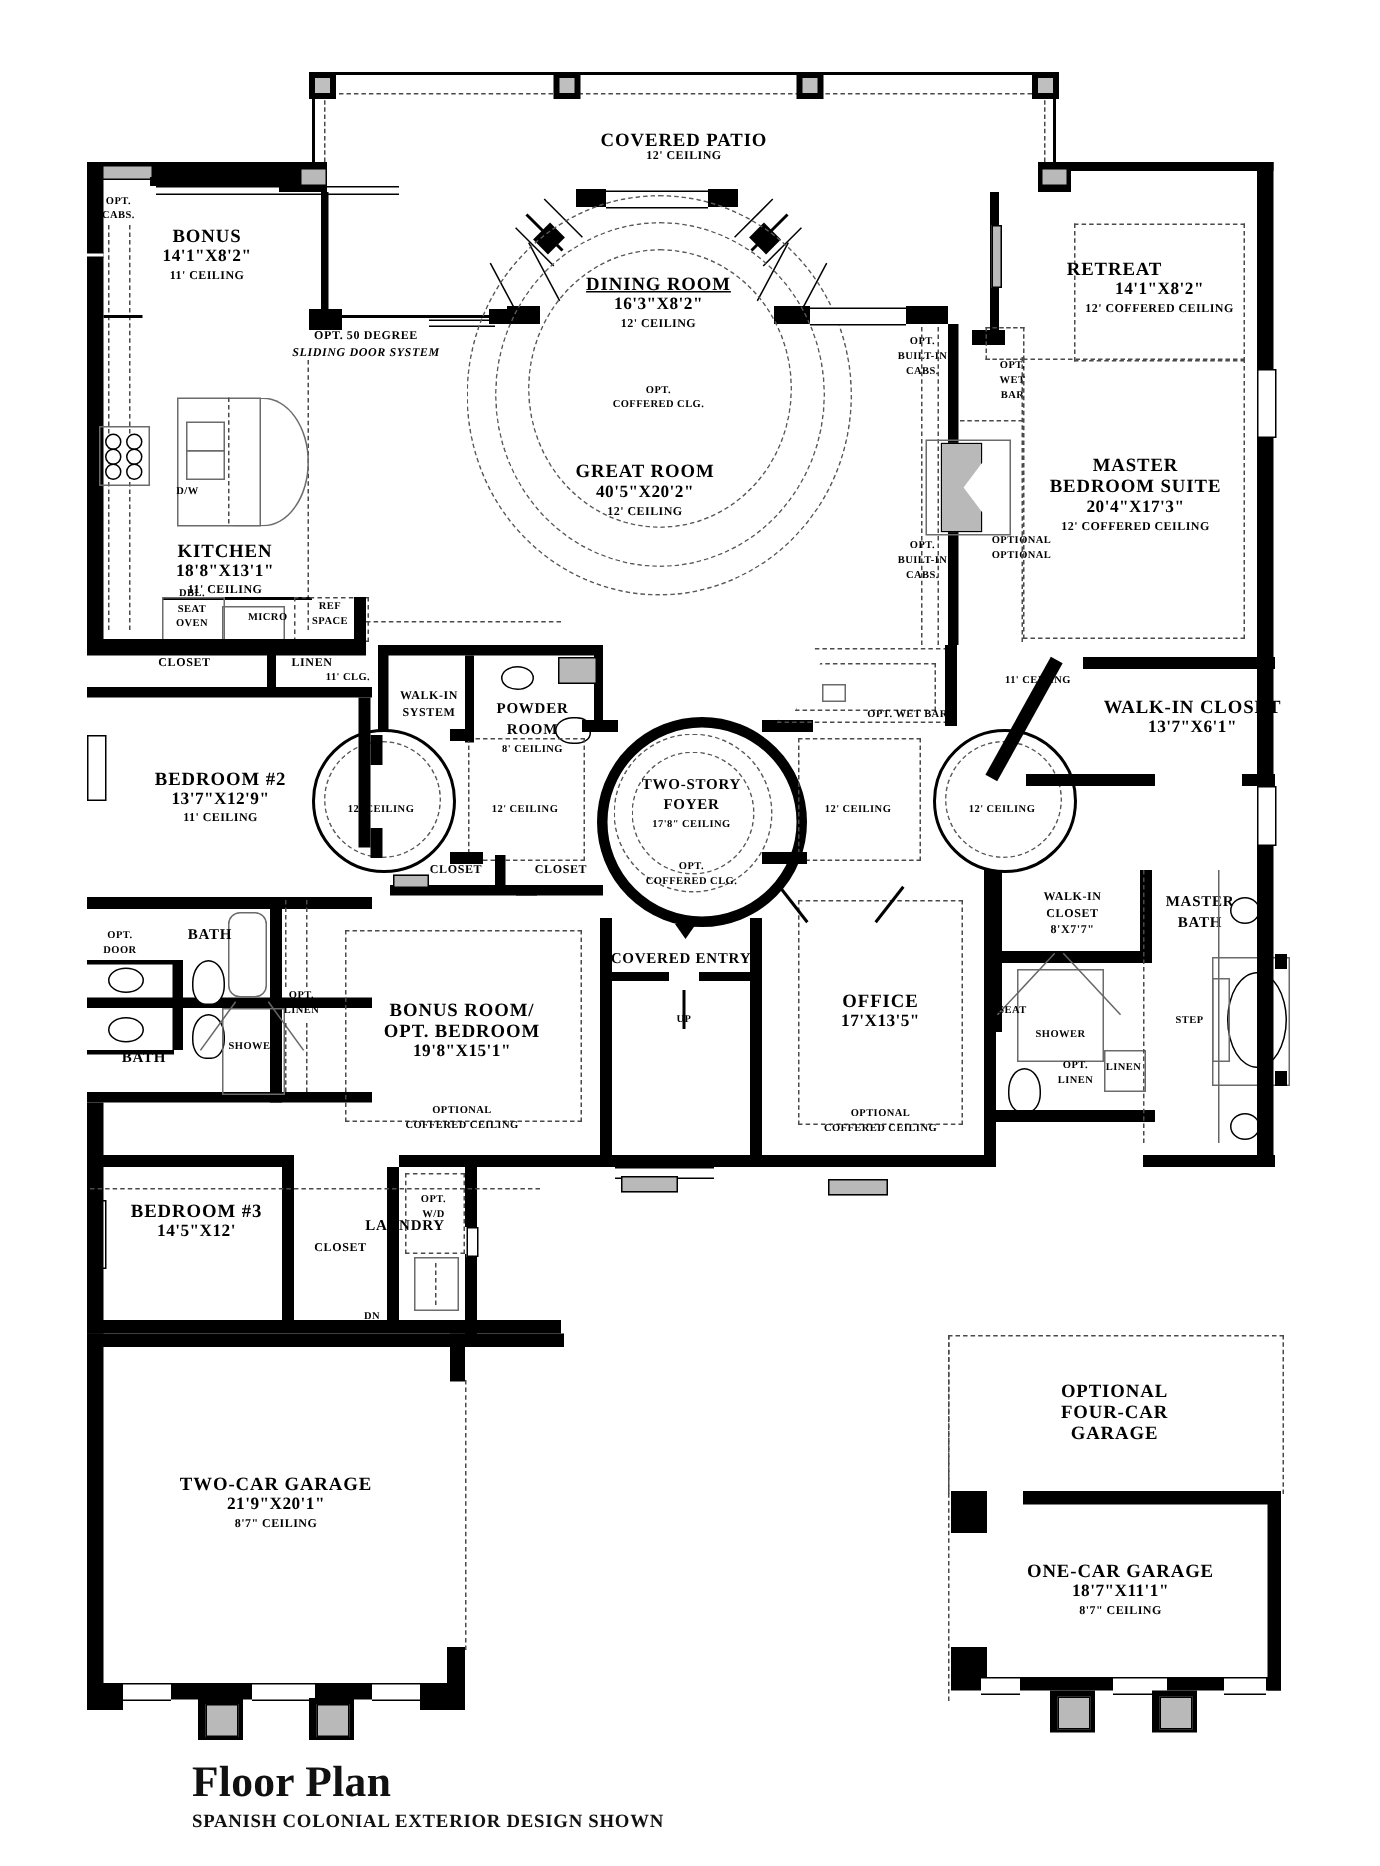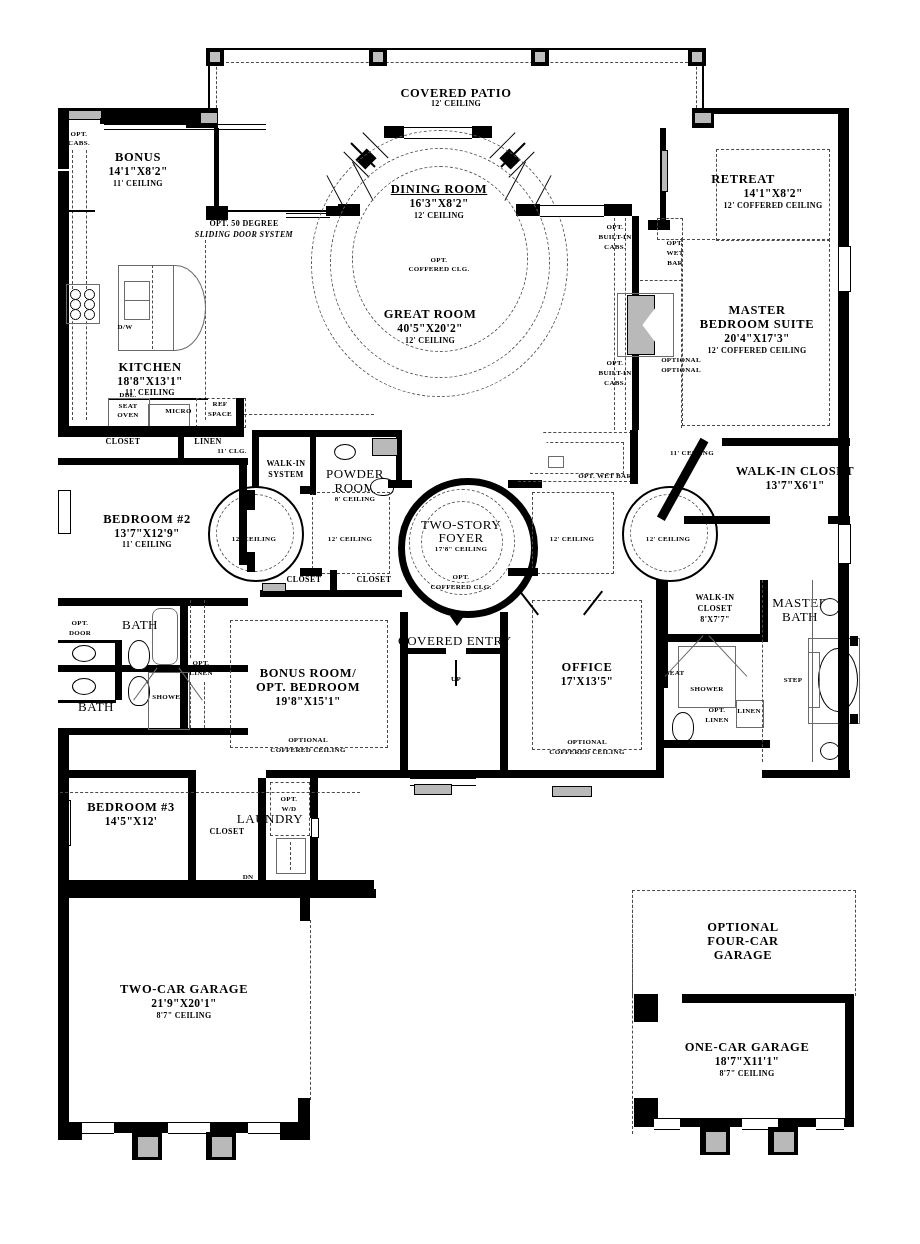--- a/index.html
+++ b/index.html
@@ -20,21 +20,21 @@
   .circ{position:absolute;border:1.5px solid #000;border-radius:50%;background:#fff;}
 
   
   .lab{position:absolute;text-align:center;line-height:1.12;white-space:nowrap;
        font-family:"Liberation Serif",serif;color:#000;letter-spacing:.3px;}
   .nm{font-size:12.5px;font-weight:700;letter-spacing:.6px;}
   .dim{font-size:11.5px;font-weight:700;letter-spacing:.3px;}
   .clg{font-size:8px;font-weight:700;letter-spacing:.3px;}
   .sm{font-size:8px;font-weight:700;letter-spacing:.4px;}
   .xs{font-size:7px;font-weight:700;letter-spacing:.3px;}
-  .md{font-size:13px;font-weight:400;letter-spacing:.5px;text-align:center;}
+  .md{font-size:10px;font-weight:700;letter-spacing:.5px;text-align:center;}
 
   .titlewrap{position:absolute;left:128px;top:1172px;}
   .title{font-family:"Liberation Serif",serif;font-size:29px;font-weight:700;letter-spacing:.2px;}
   .subtitle{font-family:"Liberation Serif",serif;font-size:12.5px;font-weight:700;letter-spacing:.5px;margin-top:2px;}
 
   .col{position:absolute;background:#000;}
   .col i{position:absolute;left:4px;top:4px;right:4px;bottom:4px;background:#bfbfbf;display:block;}
 </style>
 </head>
 <body>
@@ -443,15 +443,17 @@
   <div class="lab clg" style="left:652px;top:1070px;width:190px;">8'7" CEILING</div>
   <div class="win" style="left:654px;top:1118px;width:26px;height:10px;"></div>
   <div class="win" style="left:742px;top:1118px;width:36px;height:10px;"></div>
   <div class="win" style="left:816px;top:1118px;width:28px;height:10px;"></div>
   <div class="wall" style="left:700px;top:1127px;width:30px;height:28px;"></div>
   <div class="gfill" style="left:705px;top:1131px;width:20px;height:20px;"></div>
   <div class="wall" style="left:768px;top:1127px;width:30px;height:28px;"></div>
   <div class="gfill" style="left:773px;top:1131px;width:20px;height:20px;"></div>
 
   <div class="titlewrap">
+    <div class="title">Floor Plan</div>
+    <div class="subtitle">SPANISH COLONIAL EXTERIOR DESIGN SHOWN</div>
   </div>
 
 </div>
 
 </body></html>

